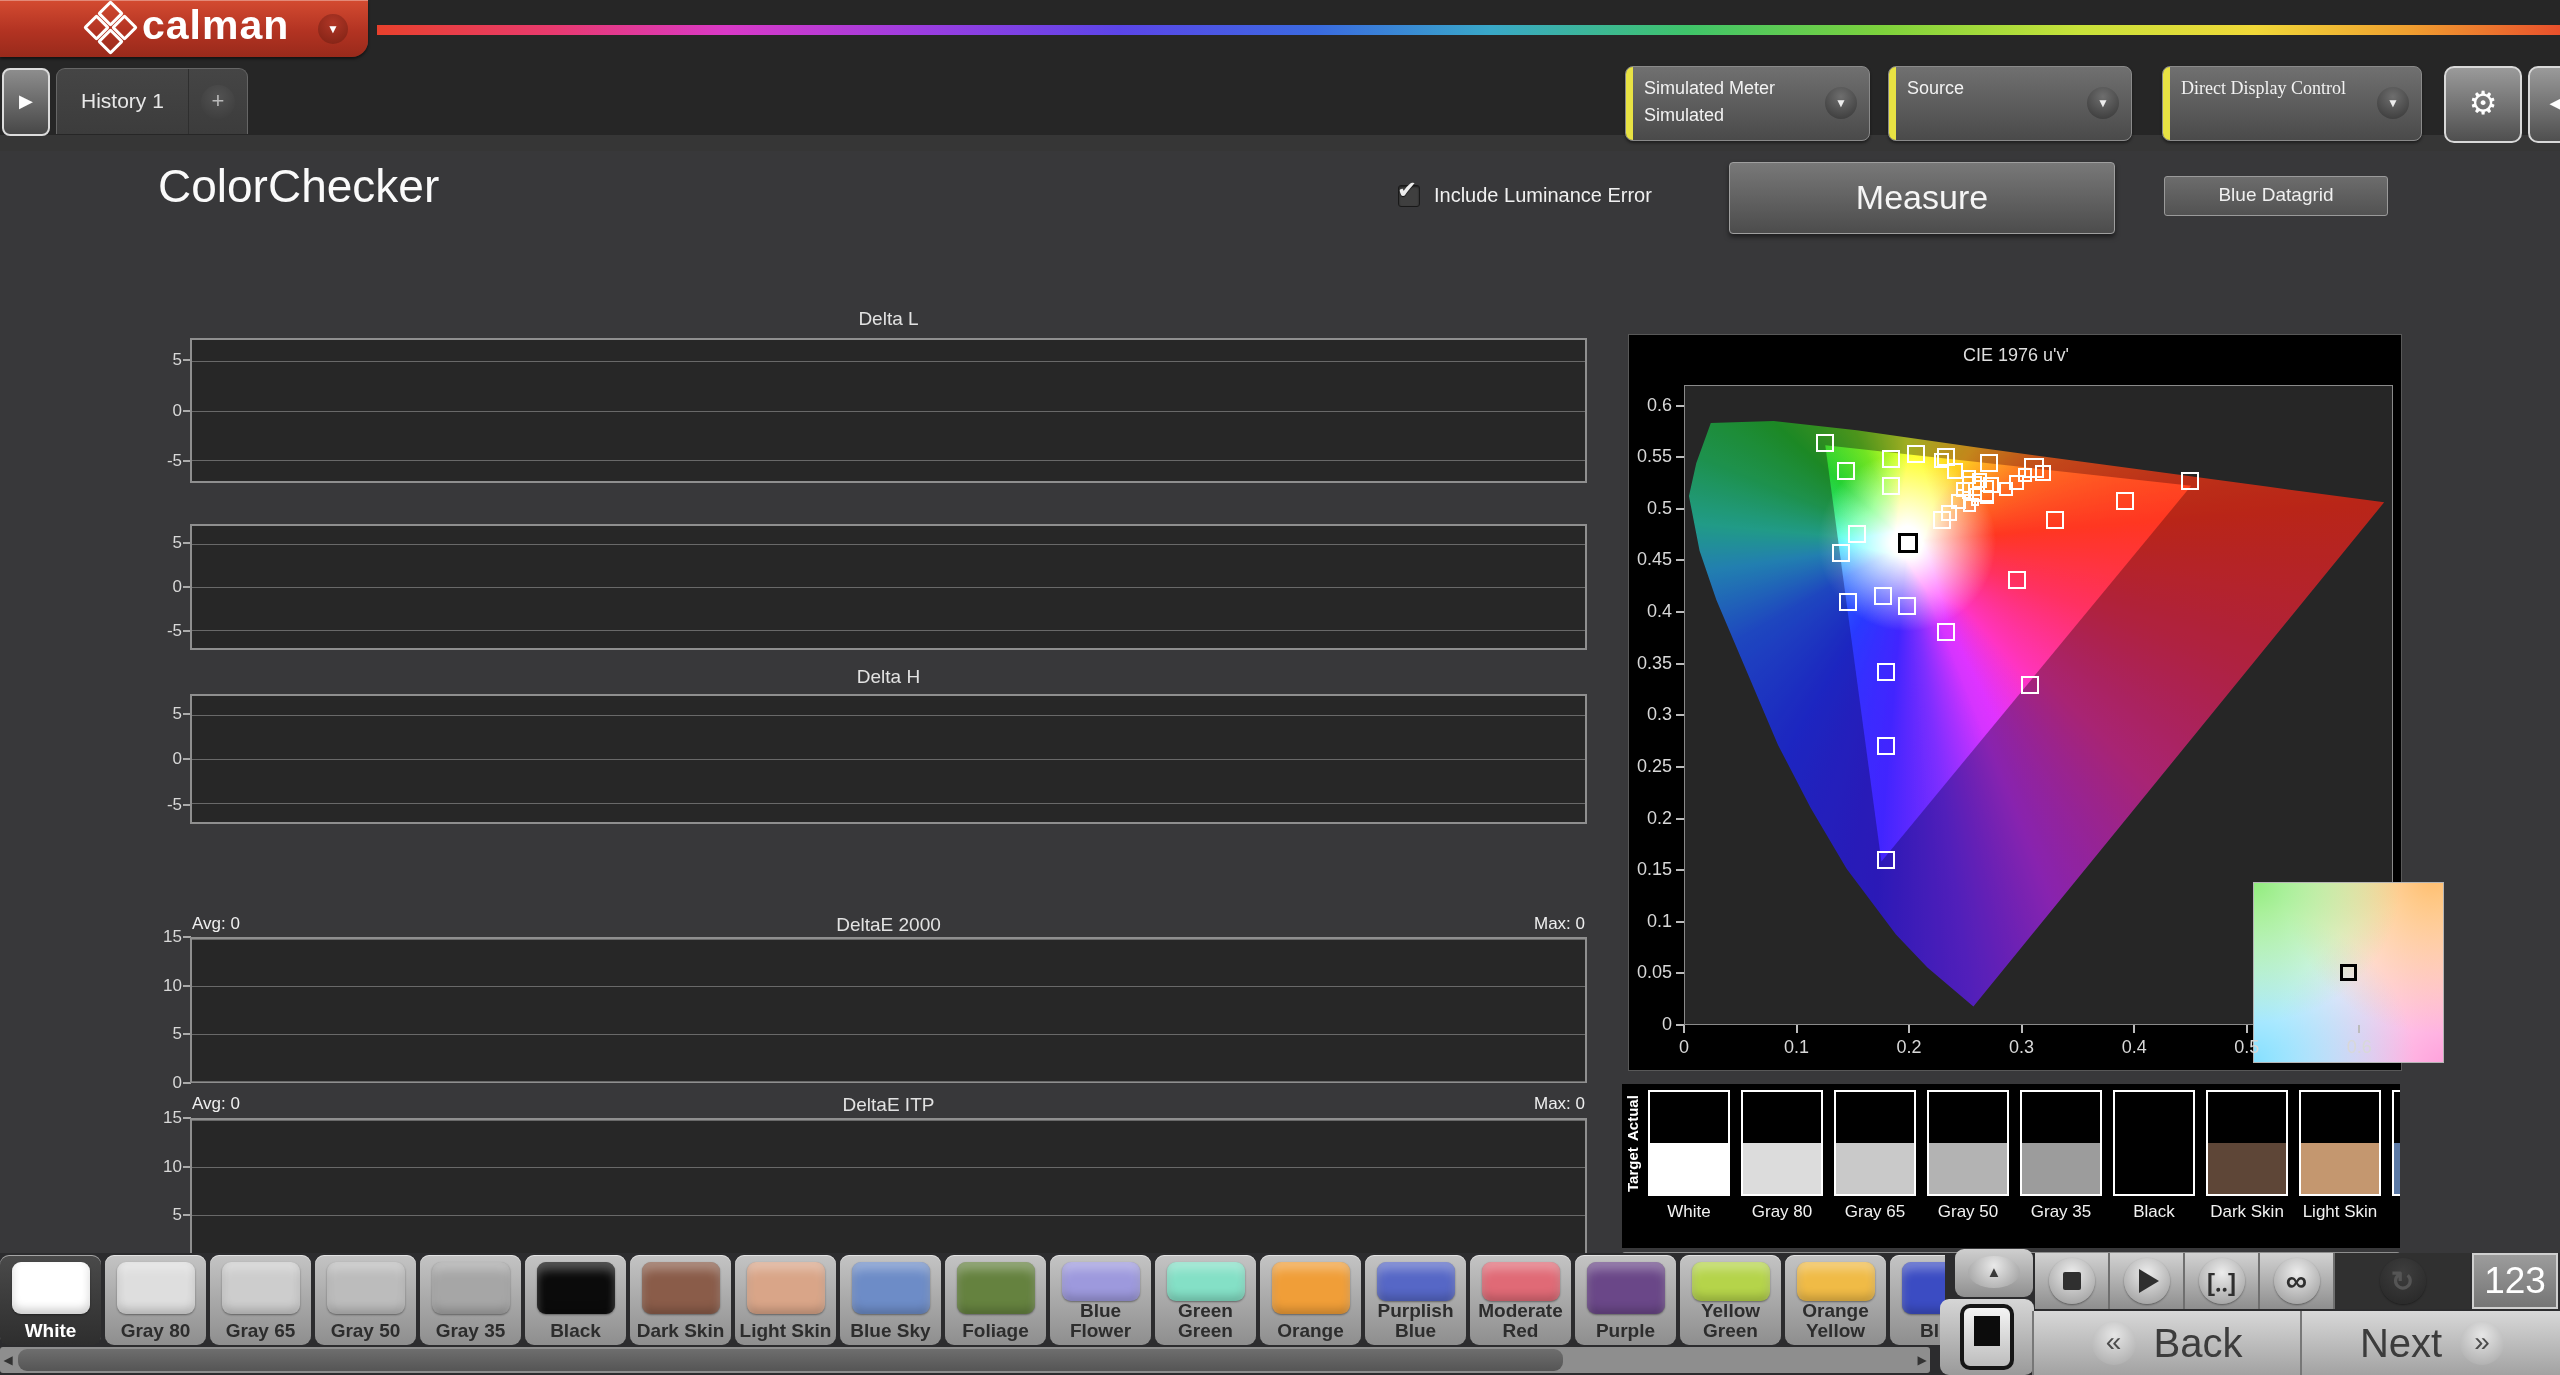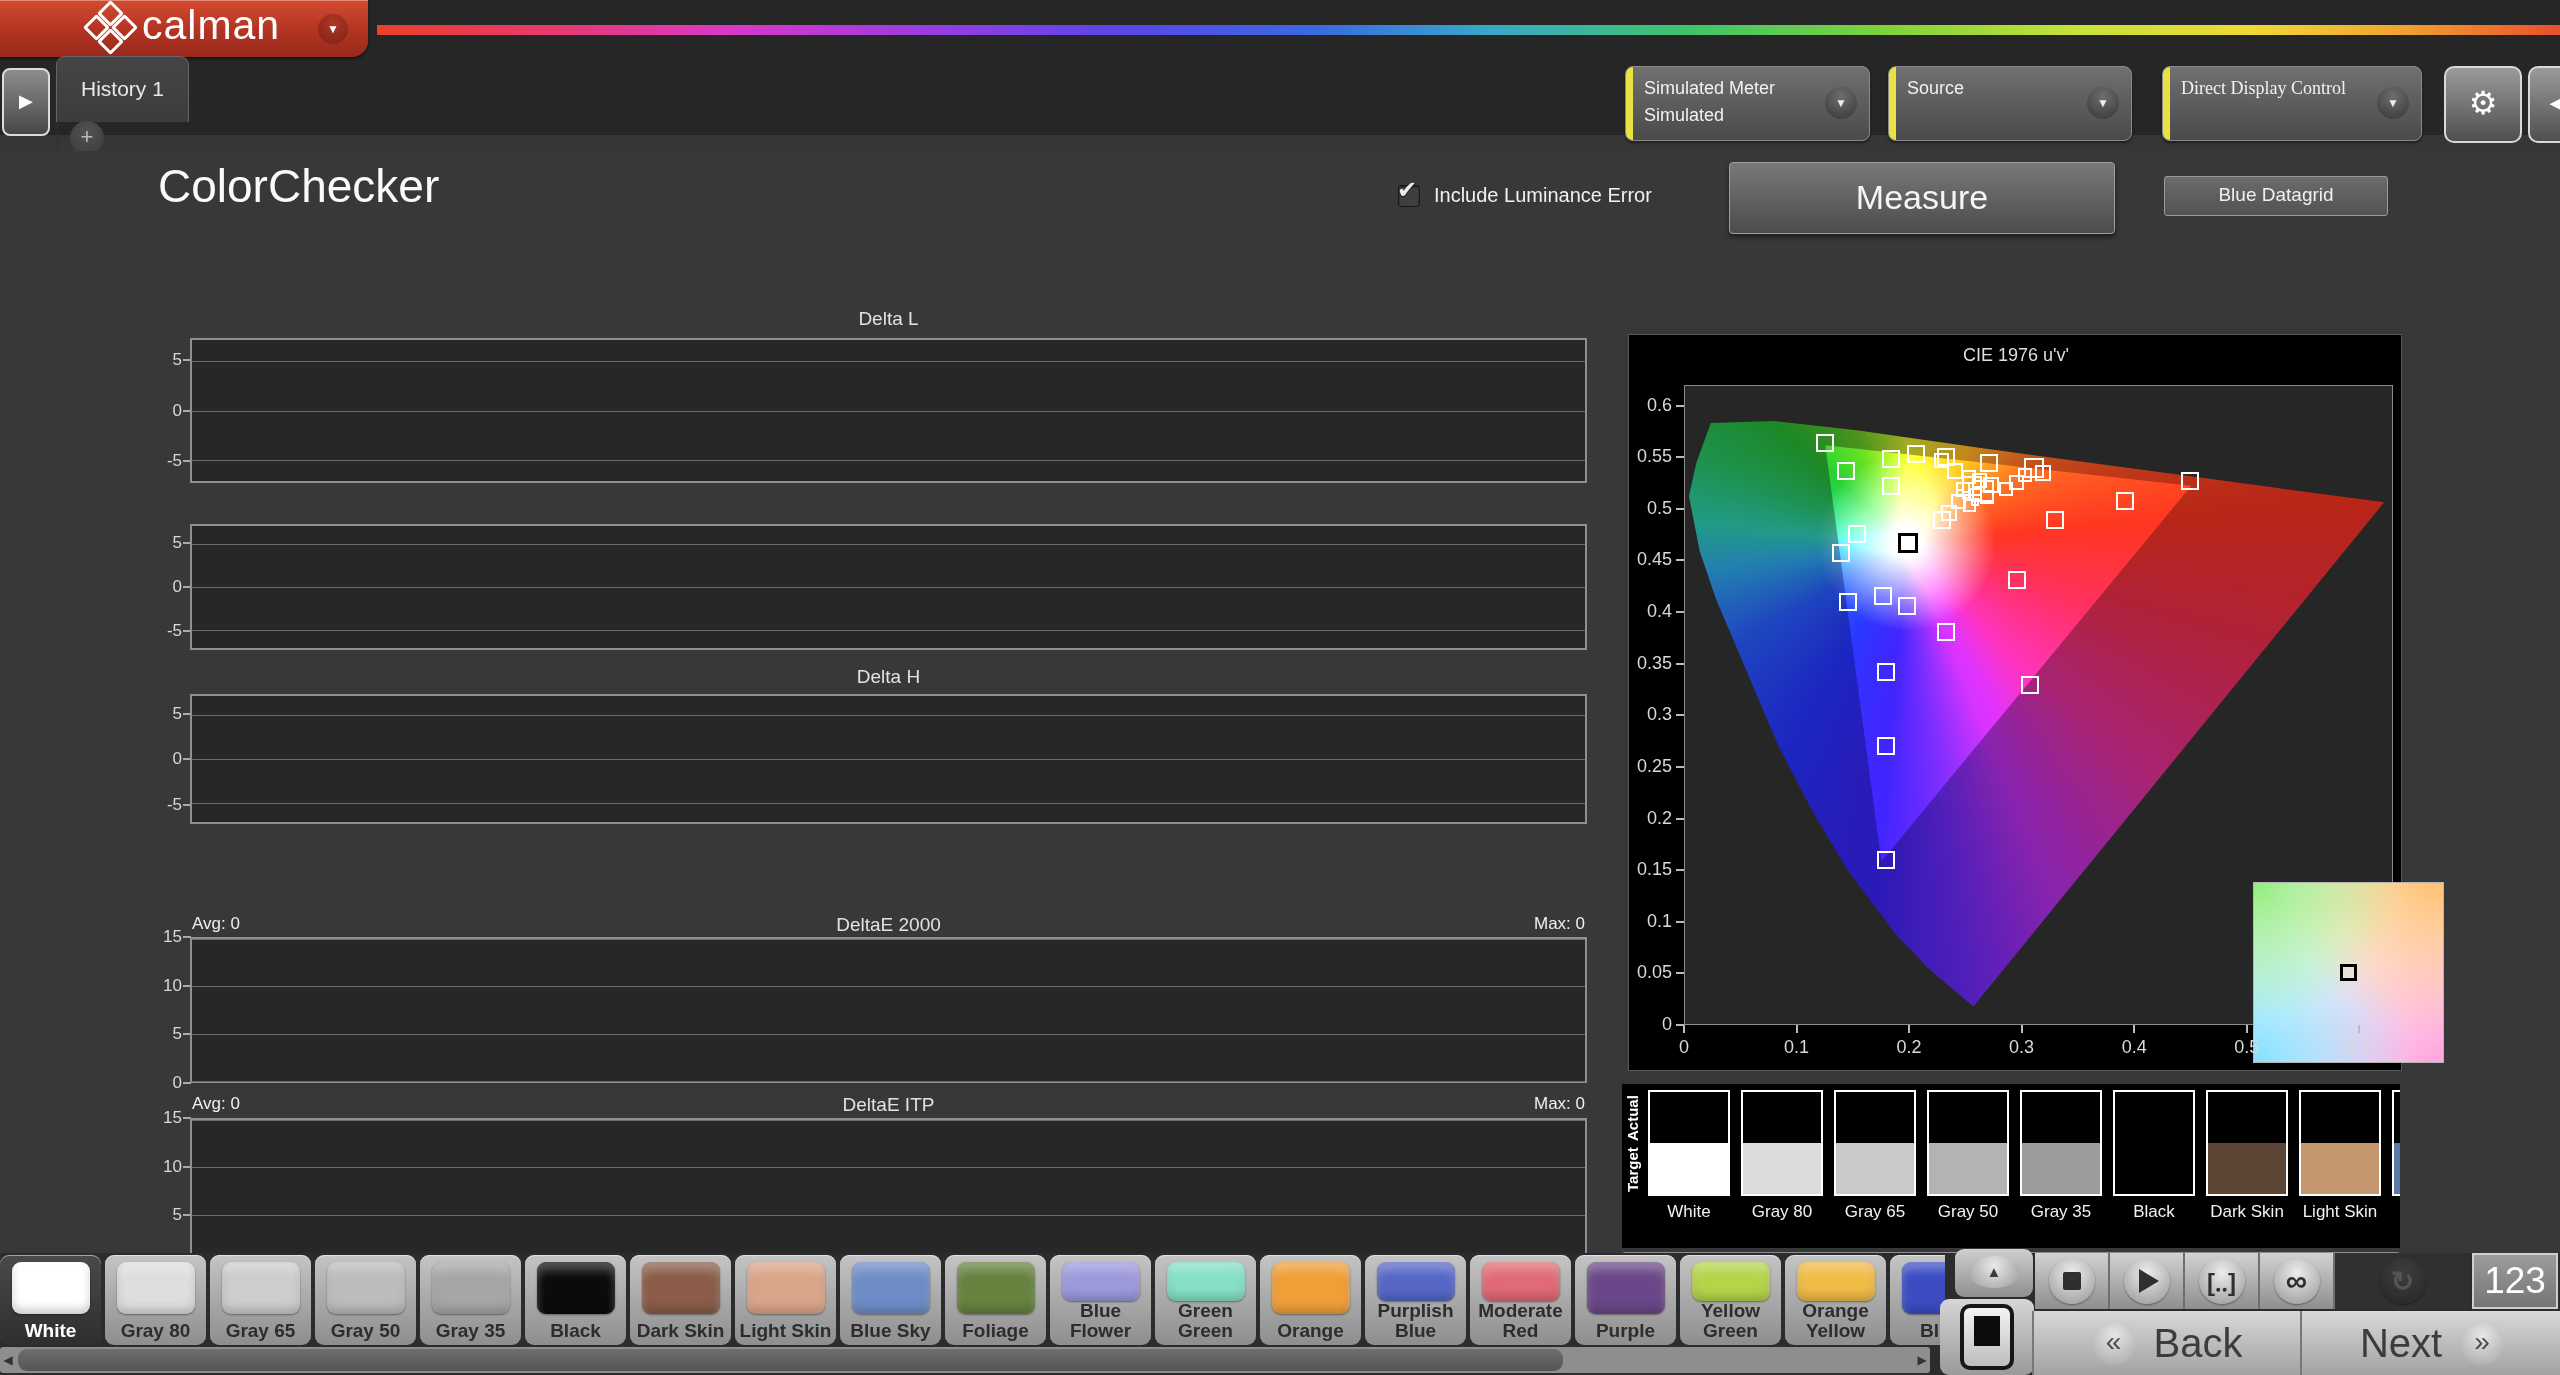--- a/index.html
+++ b/index.html
@@ -7,27 +7,27 @@
        font-family:"Liberation Sans",sans-serif;background:#363636;color:#e8e8e8;}
   .abs{position:absolute;}
 
   
   #topbar{left:0;top:0;width:2560px;height:135px;background:#262626;}
   #rainbow{left:377px;top:25px;width:2183px;height:10px;
     background:linear-gradient(90deg,#e8412c 0%,#e83a6e 8%,#d939c7 16%,#9b3de0 25%,#5b45e8 34%,#3a6ae0 43%,#39a8c8 51%,#3fc46a 60%,#7ed23c 69%,#c8e23a 78%,#f0d838 86%,#f0a030 93%,#e8502c 100%);}
   #logo{left:0;top:0;width:368px;height:57px;border-radius:0 0 16px 0;
     background:linear-gradient(180deg,#d44b31,#b23322 55%,#992a1b);box-shadow:inset 0 1px 0 rgba(255,255,255,.35),0 2px 3px rgba(0,0,0,.5);cursor:pointer;}
   .dia{position:absolute;width:13px;height:13px;border:3.5px solid #fff;transform:rotate(45deg);border-radius:2px;}
-  #logo-text{position:absolute;left:142px;top:2px;font-size:41px;font-weight:normal;color:#fff;letter-spacing:1px;}
+  #logo-text{position:absolute;left:142px;top:2px;font-size:41px;font-weight:bold;color:#fff;letter-spacing:1px;}
   #logo-dd{position:absolute;left:318px;top:14px;width:30px;height:30px;border-radius:50%;
     background:radial-gradient(circle at 50% 30%,#b03626,#7d2114);color:#fff;font-size:12px;text-align:center;line-height:30px;}
   .tab-arrow{left:2px;top:68px;width:44px;height:64px;border:2px solid #dcdcdc;border-radius:8px;
     background:linear-gradient(180deg,#8d8d8d,#474747);color:#fff;font-size:18px;text-align:center;line-height:62px;cursor:pointer;}
-  #history-tab{left:56px;top:56px;height:65px;border:1px solid #666;border-bottom:none;border-radius:9px 9px 0 0;
-    background:linear-gradient(180deg,#454545,#3c3c3c);display:flex;align-items:stretch;cursor:pointer;flex-direction:column;}
+  #history-tab{left:56px;top:68px;height:65px;border:1px solid #666;border-bottom:none;border-radius:9px 9px 0 0;
+    background:linear-gradient(180deg,#454545,#3c3c3c);display:flex;align-items:stretch;cursor:pointer;}
   #history-tab .lbl{padding:0 24px;font-size:21px;color:#e8e8e8;line-height:64px;}
   #history-tab .plus{width:58px;border-left:1px solid #2e2e2e;display:flex;align-items:center;justify-content:center;}
   #history-tab .plus span{width:34px;height:34px;border-radius:50%;background:radial-gradient(circle at 50% 35%,#525252,#3a3a3a);
     color:#b9b9b9;font-size:22px;text-align:center;line-height:32px;}
   .dropbtn{top:66px;height:73px;border:1px solid #8a8a8a;border-radius:8px;cursor:pointer;
     background:linear-gradient(180deg,#707070,#4a4a4a);box-shadow:0 2px 3px rgba(0,0,0,.45);}
   .dropbtn .accent{position:absolute;left:0;top:0;bottom:0;width:7px;background:#e8e243;border-radius:8px 0 0 8px;}
   .dropbtn .txt{position:absolute;left:18px;top:8px;font-size:18px;color:#f2f2f2;line-height:27px;}
   .dropbtn .caret{position:absolute;right:12px;top:20px;width:32px;height:32px;border-radius:50%;
     background:radial-gradient(circle at 50% 30%,#6e6e6e,#353535);color:#ececec;font-size:12px;text-align:center;line-height:32px;}

